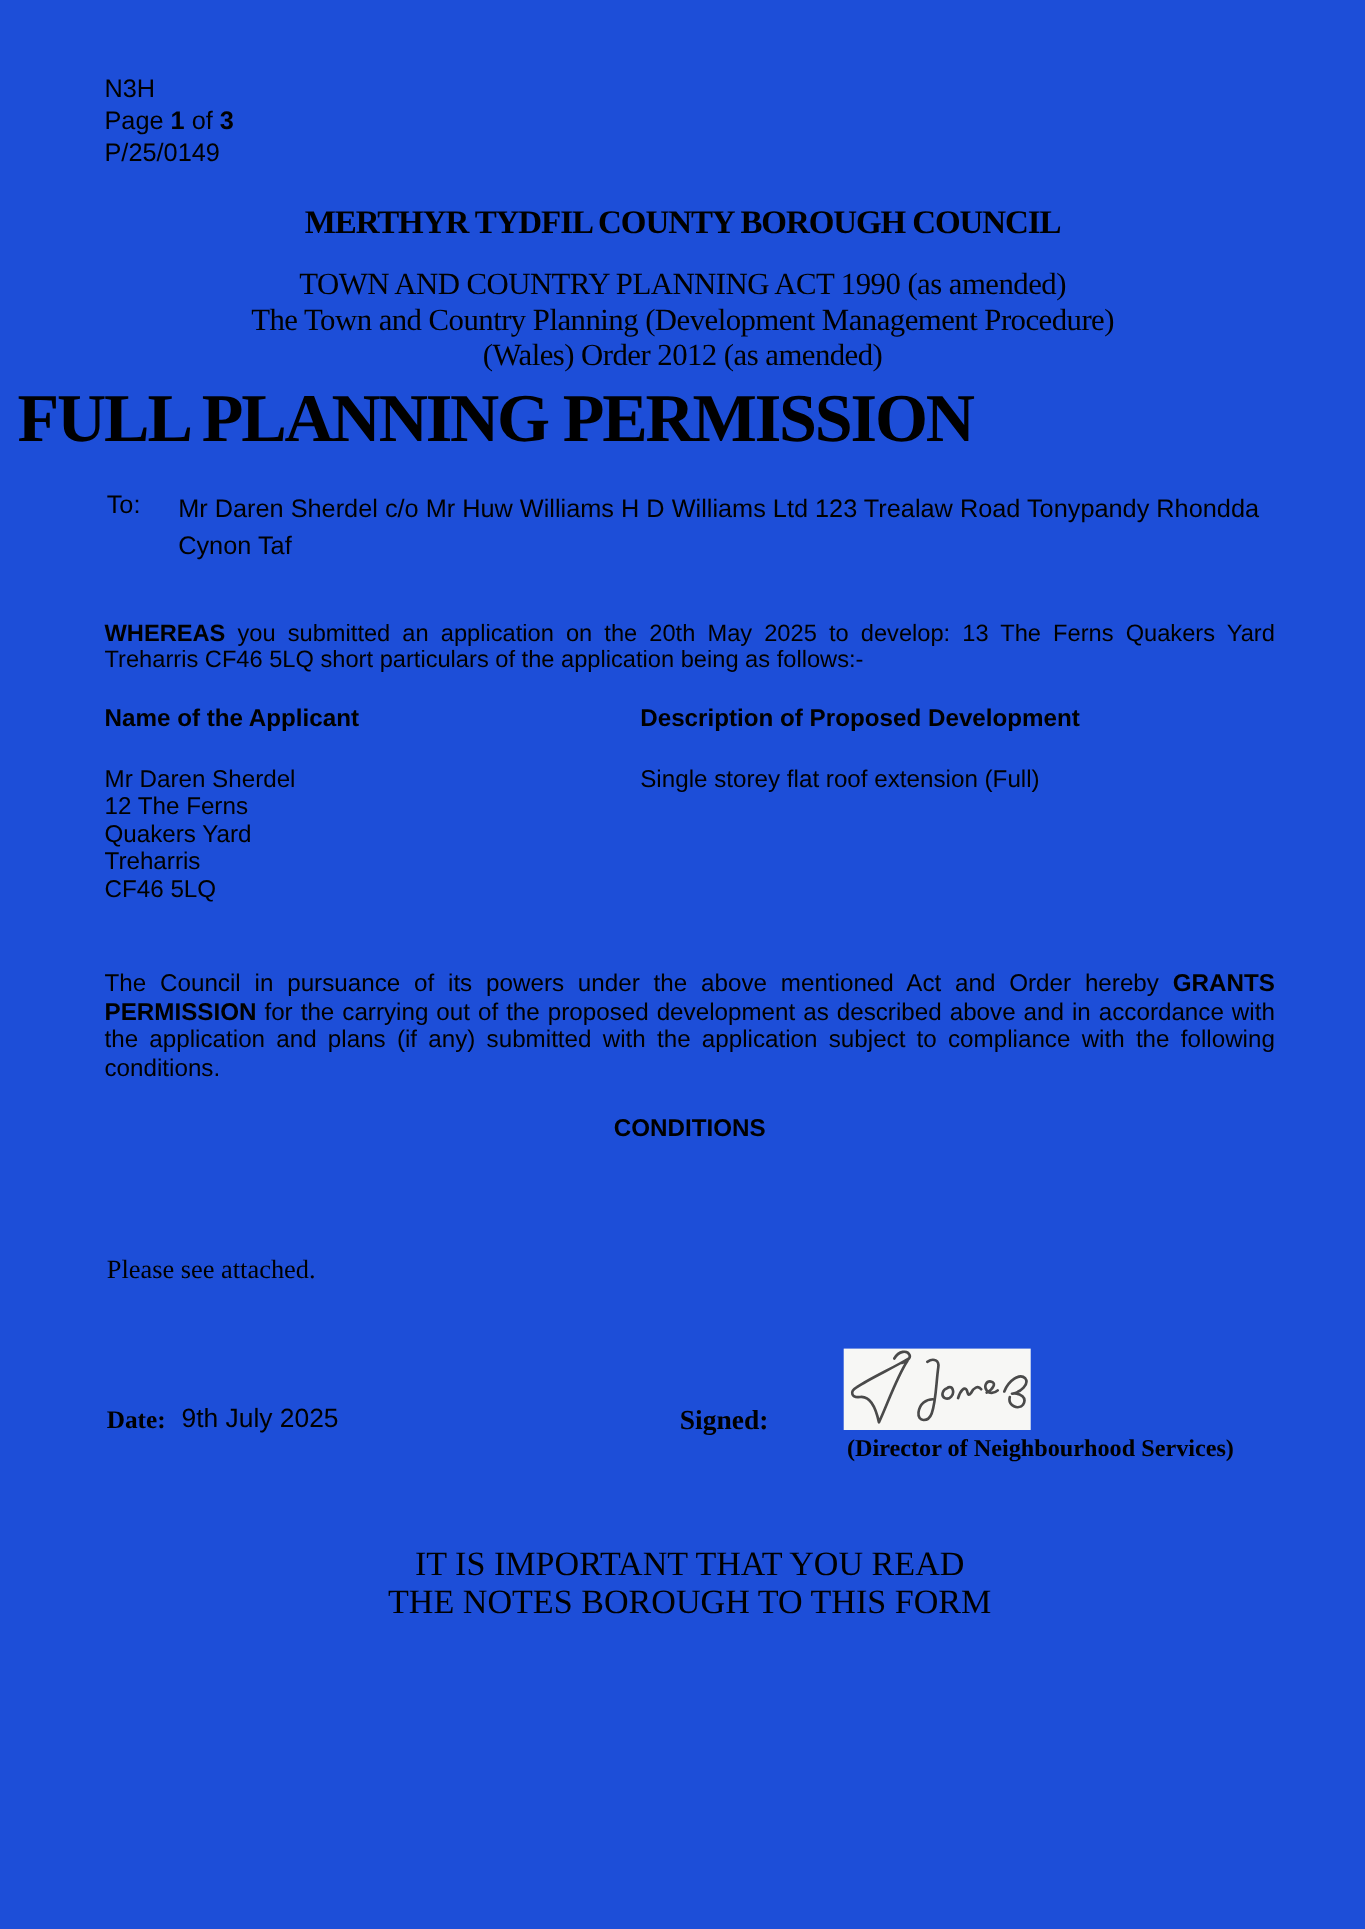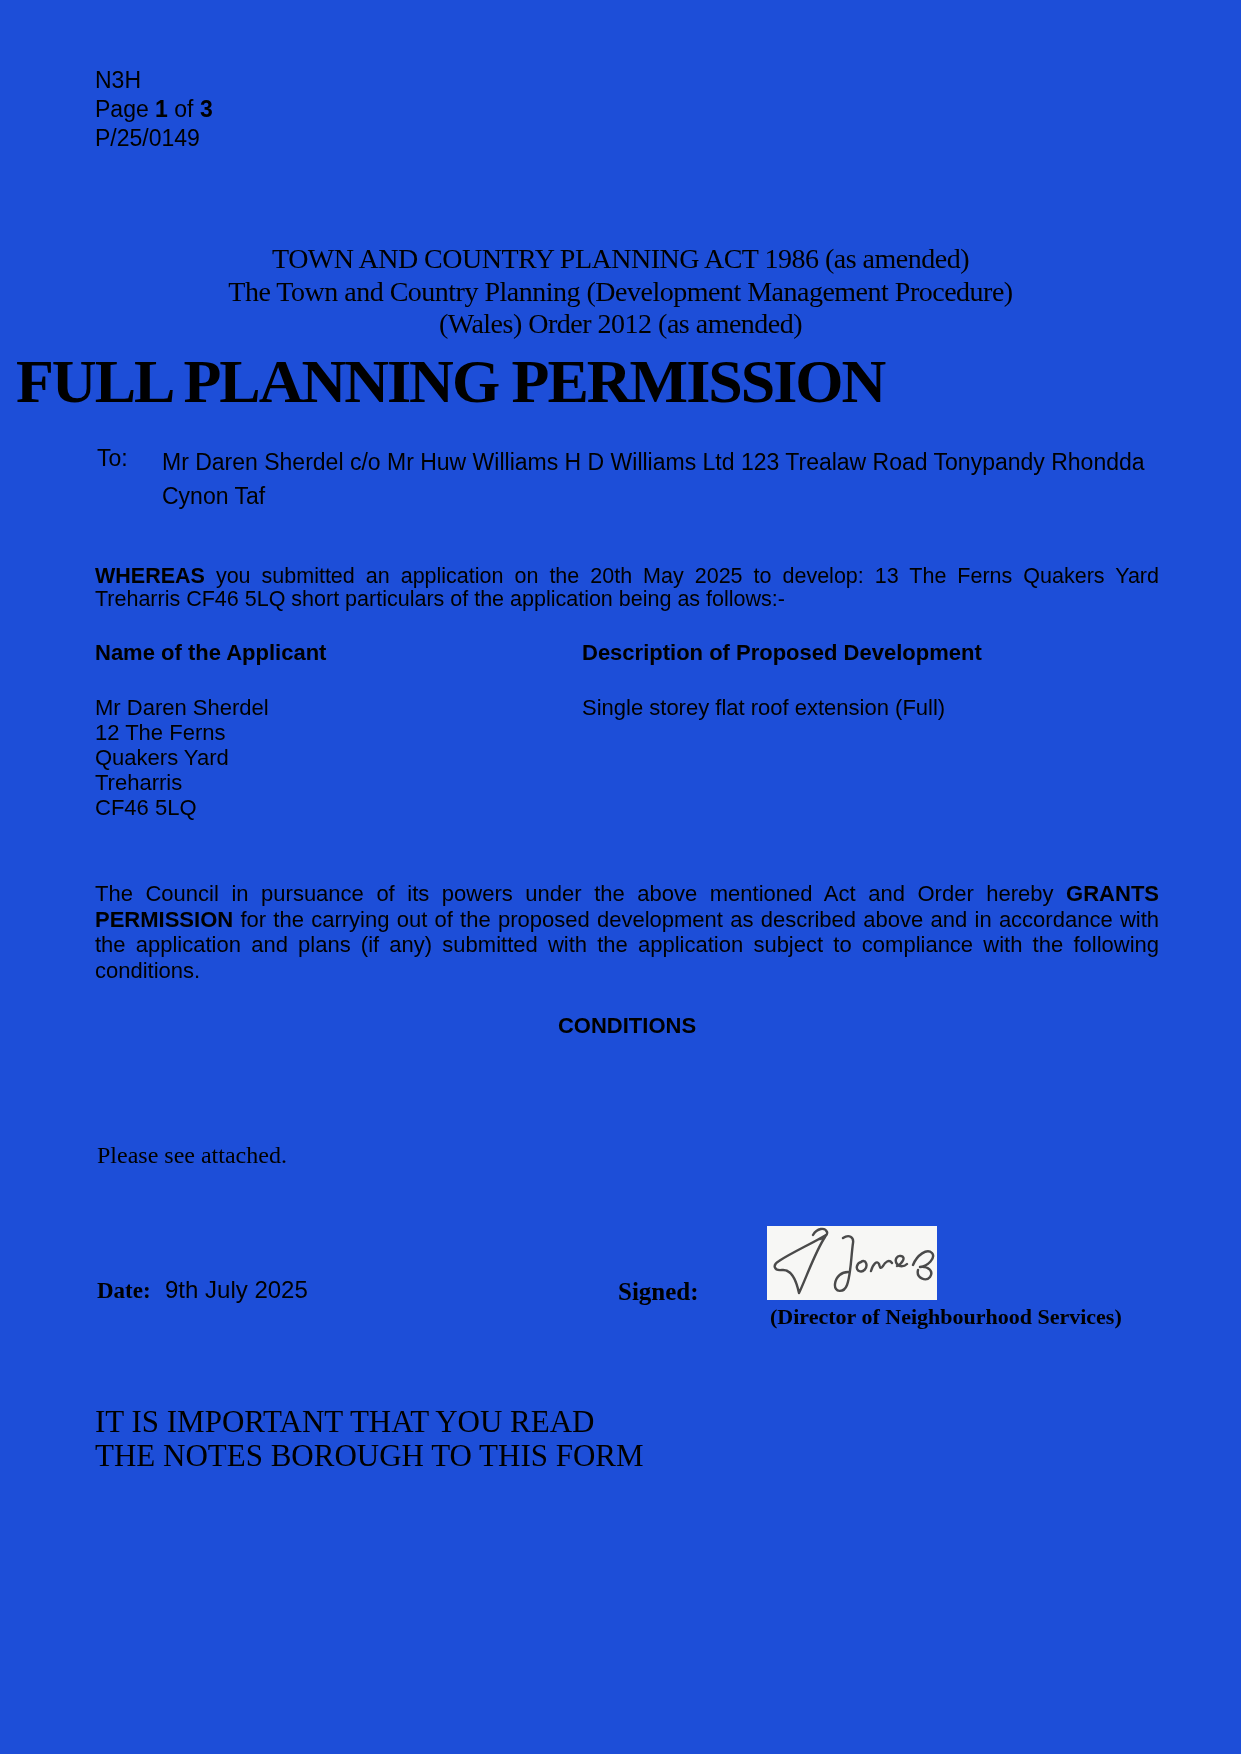--- a/index.html
+++ b/index.html
@@ -60,38 +60,39 @@
   .signed-label { left: 618px; top: 1278px; font-size: 25px; font-weight: bold; }
 
   .signature-box {
     left: 767px; top: 1226px; width: 170px; height: 74px;
     background: #f7f7f5;
   }
   .signature-box svg { display: block; }
   .signatory-title { left: 770px; top: 1304px; font-size: 22px; font-weight: bold; }
 
   .footer-notice {
-    left: 95px; width: 1064px; top: 1405px; text-align: left;
+    left: 95px; width: 1064px; top: 1405px; text-align: center;
     font-size: 31px; line-height: 33.5px;
   }
 </style>
 </head>
 <body>
 
 <div class="page">
 
   <div class="abs doc-meta sans">
     <div>N3H</div>
     <div><span>Page</span> <strong>1</strong> <span>of</span> <strong>3</strong></div>
     <div>P/25/0149</div>
   </div>
 
+  <div class="abs council-title serif">MERTHYR TYDFIL COUNTY BOROUGH COUNCIL</div>
 
   <div class="abs act-block serif">
-    <div>TOWN AND COUNTRY PLANNING ACT 1986 (as amended)</div>
+    <div>TOWN AND COUNTRY PLANNING ACT 1990 (as amended)</div>
     <div>The Town and Country Planning (Development Management Procedure)</div>
     <div>(Wales) Order 2012 (as amended)</div>
   </div>
 
   <div class="abs main-title serif">FULL PLANNING PERMISSION</div>
 
   <div class="abs to-label sans">To:</div>
   <div class="abs to-address sans">Mr Daren Sherdel c/o Mr Huw Williams H D Williams Ltd 123 Trealaw Road Tonypandy Rhondda Cynon Taf</div>
 
   <div class="abs whereas sans"><strong>WHEREAS</strong><span> you submitted an application on the 20th May 2025 to develop: 13 The Ferns Quakers Yard Treharris CF46 5LQ  short particulars of the application being as follows:-</span></div>

